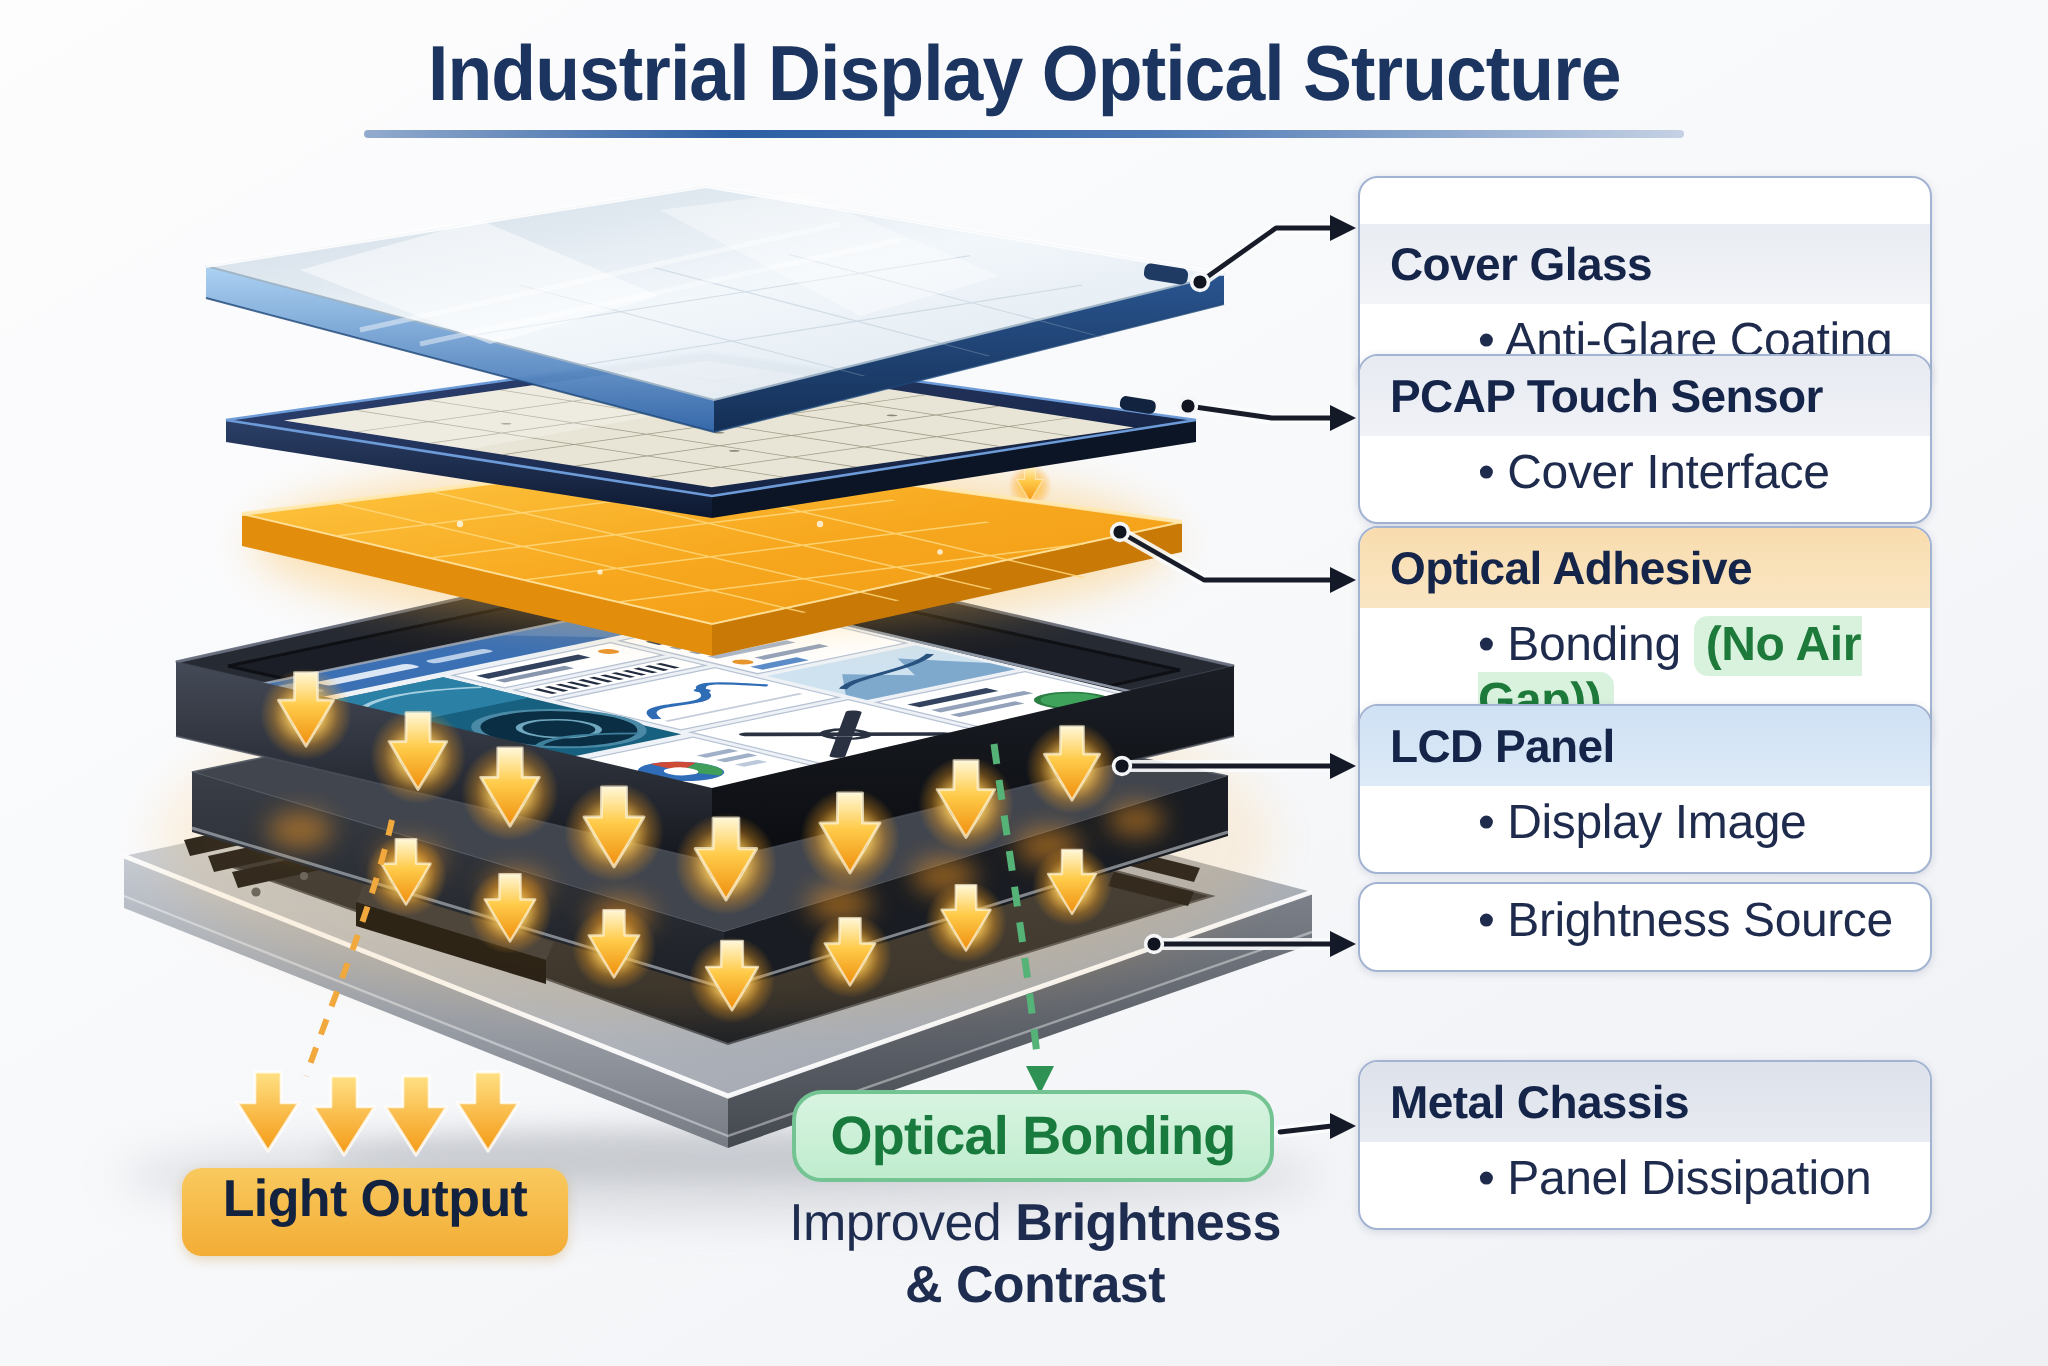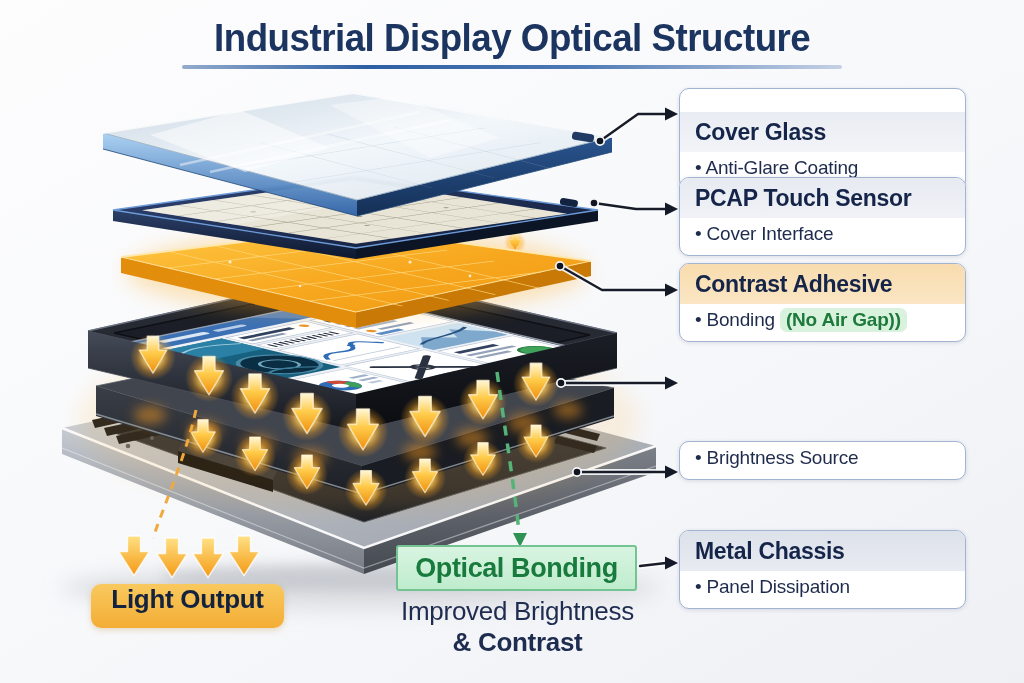--- a/index.html
+++ b/index.html
@@ -14,44 +14,44 @@
   .page-title{display:inline-block;margin:0;font-size:39px;font-weight:700;color:#1c3560;
     letter-spacing:-0.5px;transform:scaleX(0.94);transform-origin:center;white-space:nowrap;}
   .title-underline{margin:5px auto 0 auto;width:660px;height:4px;border-radius:2px;
     background:linear-gradient(90deg,#93abcd 0%,#2d5fa4 28%,#4d79b4 60%,#c5d1e4 100%);}
 
   
   .label-box{position:absolute;left:679px;width:287px;box-sizing:border-box;
     background:#ffffff;border:1.5px solid #a3b3d2;border-radius:10px;overflow:hidden;
     box-shadow:0 1px 4px rgba(30,50,90,.14);z-index:2;}
   .lb-title{font-size:23px;font-weight:700;color:#15254a;padding:7px 15px 6px 15px;letter-spacing:-0.3px;}
-  .lb-bullet{font-size:19px;color:#1e2b4d;padding:5px 15px 10px 15px;letter-spacing:-0.2px;}
+  .lb-bullet{font-size:24px;color:#1e2b4d;padding:5px 15px 10px 15px;letter-spacing:-0.2px;margin-left:44px;}
   .b1{top:88px;}  .b2{top:177px;} .b3{top:263px;} .b4{top:352px;} .b5{top:441px;} .b6{top:530px;}
   .acc0{background:linear-gradient(180deg,#e9ecf2,#f2f4f8);margin-top:23px;}
   .acc1{background:linear-gradient(180deg,#e7eaf1,#f0f2f7);}
   .acc2{background:linear-gradient(180deg,#f8dcae,#fae6c4);}
   .acc3{background:linear-gradient(180deg,#cfe1f4,#ddeaf7);}
   .acc4{background:linear-gradient(180deg,#fbeec8,#fcf3d9);}
   .acc5{background:linear-gradient(180deg,#dde1ea,#e8ebf1);}
   .hl{background:#d9f2de;color:#1d7a3a;font-weight:700;padding:1px 6px 2px 6px;border-radius:7px;}
   .hl:empty{display:none;}
 
   
   .badge-light{left:91px;top:584px;width:193px;height:44px;border-radius:10px;
     background:linear-gradient(180deg,#f9c95e,#f3ad35);
     display:flex;justify-content:center;
     font-size:26px;font-weight:700;color:#13233f;letter-spacing:-0.3px;
     box-shadow:0 2px 6px rgba(180,120,20,.25);}
-  .badge-bonding{left:396px;top:545px;width:241px;height:46px;border-radius:3px;
+  .badge-bonding{left:396px;top:545px;width:241px;height:46px;border-radius:15px;
     background:linear-gradient(180deg,#d8f4e1,#bfeccd);border:2px solid #74c392;box-sizing:border-box;
     display:flex;align-items:center;justify-content:center;
     font-size:27px;font-weight:700;color:#187a3c;letter-spacing:-0.4px;}
   .caption{left:360px;top:596px;width:315px;text-align:center;color:#1e2c50;font-size:26px;line-height:31px;letter-spacing:-0.3px;}
   .cap-reg{font-weight:400;margin-right:7px;}
-  .cap-bold{font-weight:400;}
+  .cap-bold{font-weight:700;}
   .cap-line2{font-weight:700;}
 </style>
 </head>
 <body>
 
 <div class="stage">
 
 <svg width="1024" height="683" viewBox="0 0 1024 683">
   <defs>
     <linearGradient id="glassTop" x1="0" y1="0" x2="1" y2="1">
@@ -403,22 +403,26 @@
 
 <div class="label-box b1">
   <div class="lb-title acc0">Cover Glass</div>
   <div class="lb-bullet"><span>• Anti-Glare Coating</span></div>
 </div>
 <div class="label-box b2">
   <div class="lb-title acc1">PCAP Touch Sensor</div>
   <div class="lb-bullet"><span>• Cover Interface</span></div>
 </div>
 <div class="label-box b3">
-  <div class="lb-title acc2">Contrast Adhesive</div>
+  <div class="lb-title acc2">Optical Adhesive</div>
   <div class="lb-bullet"><span>• Bonding </span><span class="hl">(No Air Gap))</span></div>
+</div>
+<div class="label-box b4">
+  <div class="lb-title acc3">LCD Panel</div>
+  <div class="lb-bullet"><span>• Display Image</span></div>
 </div>
 <div class="label-box b5">
   <div class="lb-bullet"><span>• Brightness Source</span></div>
 </div>
 <div class="label-box b6">
   <div class="lb-title acc5">Metal Chassis</div>
   <div class="lb-bullet"><span>• Panel Dissipation</span></div>
 </div>
 
 <div class="overlay badge-light">

